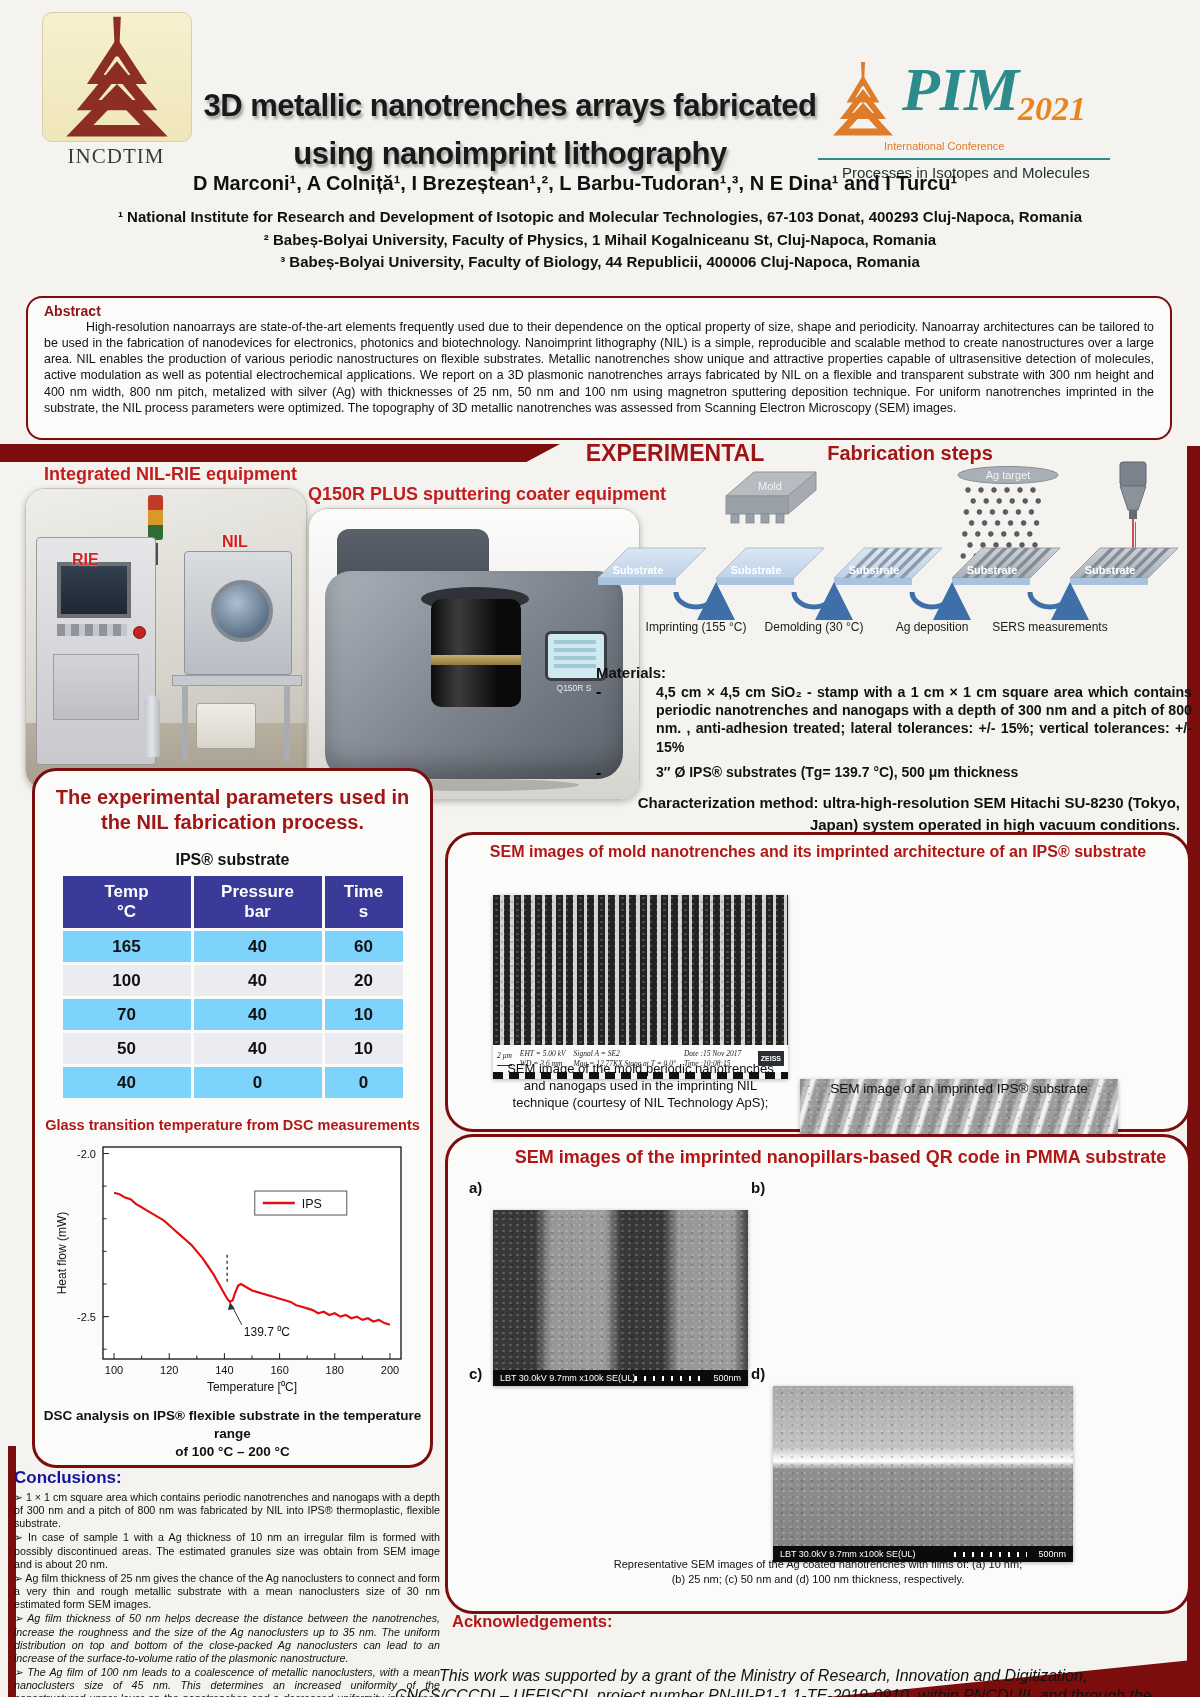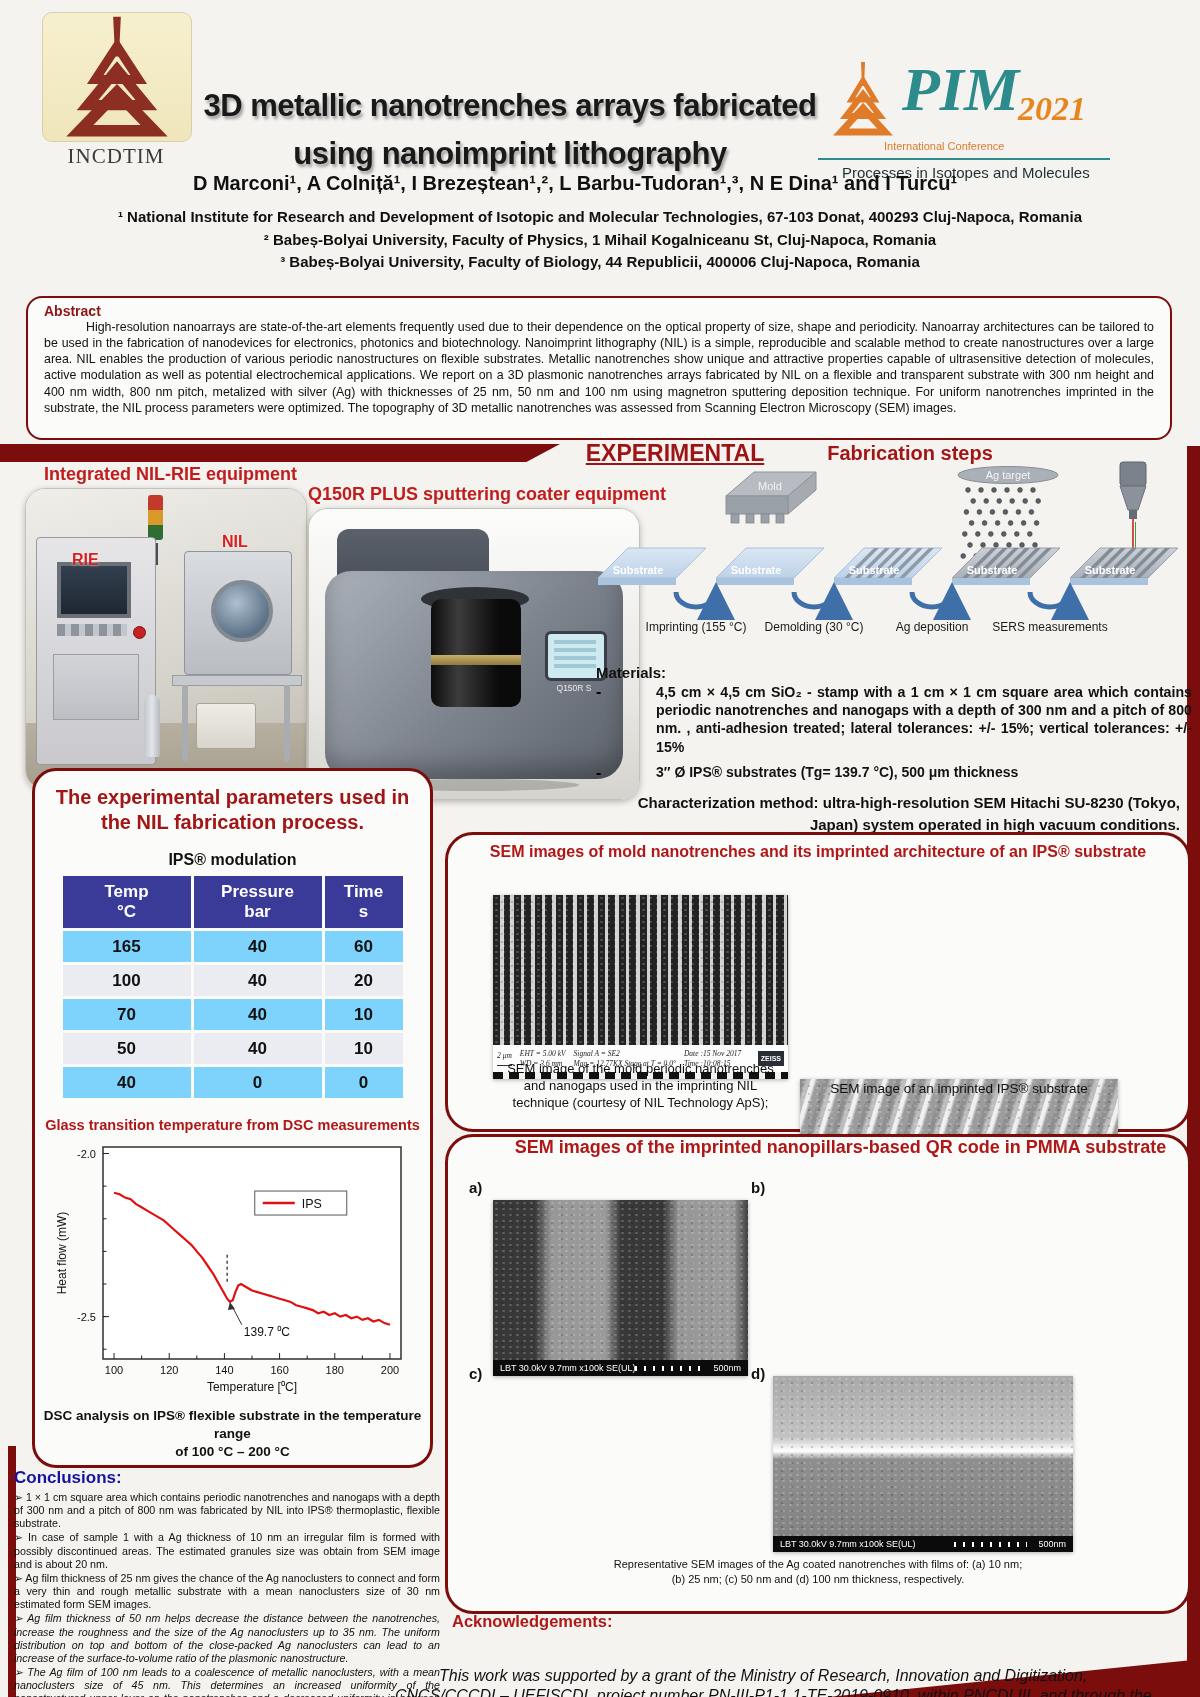--- a/index.html
+++ b/index.html
@@ -67,21 +67,21 @@
     <div>² Babeș-Bolyai University, Faculty of Physics, 1 Mihail Kogalniceanu St, Cluj-Napoca, Romania</div>
     <div>³ Babeș-Bolyai University, Faculty of Biology, 44 Republicii, 400006 Cluj-Napoca, Romania</div>
   </div>
 
   <div class="abs" style="left:26px;top:296px;width:1146px;height:144px;border:2.5px solid #7c0d0d;border-radius:16px;background:#fbfbf9;padding:5px 16px;box-sizing:border-box;">
     <div style="font-size:14px;font-weight:bold;color:#8c1515;">Abstract</div>
     <div style="font-size:12.4px;color:#111;text-align:justify;line-height:1.3;text-indent:42px;">High-resolution nanoarrays are state-of-the-art elements frequently used due to their dependence on the optical property of size, shape and periodicity. Nanoarray architectures can be tailored to be used in the fabrication of nanodevices for electronics, photonics and biotechnology. Nanoimprint lithography (NIL) is a simple, reproducible and scalable method to create nanostructures over a large area. NIL enables the production of various periodic nanostructures on flexible substrates. Metallic nanotrenches show unique and attractive properties capable of ultrasensitive detection of molecules, active modulation as well as potential electrochemical applications. We report on a 3D plasmonic nanotrenches arrays fabricated by NIL on a flexible and transparent substrate with 300 nm height and 400 nm width, 800 nm pitch, metalized with silver (Ag) with thicknesses of 25 nm, 50 nm and 100 nm using magnetron sputtering deposition technique. For uniform nanotrenches imprinted in the substrate, the NIL process parameters were optimized. The topography of 3D metallic nanotrenches was assessed from Scanning Electron Microscopy (SEM) images.</div>
   </div>
 
   <div class="abs" style="left:0px;top:444px;width:560px;height:18px;background:#7c0d0d;clip-path:polygon(0 0,100% 0,94% 100%,0 100%);"></div>
-  <div class="abs ctr" style="left:565px;top:440px;width:220px;font-size:23px;font-weight:bold;color:#9e1414;text-decoration:underline;">EXPERIMENTAL</div>
+  <div class="abs ctr" style="left:565px;top:440px;width:220px;font-size:23px;font-weight:bold;color:#9e1414;">EXPERIMENTAL</div>
   <div class="abs" style="right:0px;top:446px;width:13px;height:1251px;background:#7c0d0d;"></div>
   <div class="abs" style="left:8px;top:1446px;width:8px;height:251px;background:#7c0d0d;"></div>
   <div class="abs" style="left:828px;top:1656px;width:372px;height:41px;background:#7c0d0d;clip-path:polygon(0 100%,100% 8%,100% 100%);"></div>
 
   <div class="abs" style="left:44px;top:464px;font-size:18px;font-weight:bold;color:#c11d1d;white-space:nowrap;">Integrated NIL-RIE equipment</div>
 
   <div class="abs photo" style="left:25px;top:488px;width:280px;height:300px;">
     <div class="abs" style="inset:0;background:linear-gradient(165deg,#efeee9,#d6d3cb 60%,#bcb8ad);"></div>
     <div class="abs" style="left:0;bottom:0;width:100%;height:66px;background:linear-gradient(#b7b0a1,#a59d8d);"></div>
 
@@ -279,21 +279,21 @@
     <div style="display:flex;margin-top:8px;">
       <span style="width:16px;font-weight:bold;">-</span>
       <span style="display:block;width:44px;"></span>
       <span style="flex:1;font-size:14px;font-weight:bold;color:#111;">3″ Ø IPS® substrates (Tg= 139.7 °C), 500 μm thickness</span>
     </div>
   </div>
   <div class="abs" style="left:620px;top:792px;width:560px;font-size:15px;font-weight:bold;color:#111;text-align:right;line-height:1.45;">Characterization method: ultra-high-resolution SEM Hitachi SU-8230 (Tokyo, Japan) system operated in high vacuum conditions.</div>
 
   <div class="abs maroon-box" style="left:32px;top:768px;width:395px;height:694px;">
     <div class="ctr" style="margin:14px 20px 0;font-size:20px;font-weight:bold;color:#a11616;line-height:1.25;">The experimental parameters used in the NIL fabrication process.</div>
-    <div class="ctr" style="margin-top:16px;font-size:16px;font-weight:bold;color:#111;">IPS® modulation</div>
+    <div class="ctr" style="margin-top:16px;font-size:16px;font-weight:bold;color:#111;">IPS® substrate</div>
     <table class="ptable" style="margin:4px auto 0;">
       <thead>
         <tr>
           <th>
               <div>Temp</div>
               <div>°C</div>
             </th>
           <th>
               <div>Pressure</div>
               <div>bar</div>
@@ -404,21 +404,21 @@
       <div class="sembar">
         <span>LBT 30.0kV 9.7mm x15.0k SE(UL)</span>
         <span class="ruler"></span>
         <span>3.00μm</span>
       </div>
     </div>
     <div class="abs ctr" style="left:352px;top:246px;width:318px;font-size:13.5px;color:#111;">SEM image of an imprinted IPS® substrate</div>
   </div>
 
   <div class="abs maroon-box" style="left:445px;top:1134px;width:740px;height:474px;border-radius:28px;">
-    <div class="ctr" style="font-size:18px;font-weight:bold;color:#b01818;padding-left:45px;">SEM images of the imprinted nanopillars-based QR code in PMMA substrate</div>
+    <div class="ctr" style="margin-top:10px;font-size:18px;font-weight:bold;color:#b01818;padding-left:45px;">SEM images of the imprinted nanopillars-based QR code in PMMA substrate</div>
 
     <span class="abs panel-label" style="left:21px;top:42px;">a)</span>
     <div class="abs sem" style="left:45px;top:42px;width:255px;height:176px;">
       <div class="abs grain" style="left:0;top:0;width:100%;height:160px;background:repeating-linear-gradient(90deg,#383838 0px,#383838 42px,#979797 58px,#9c9c9c 112px,#383838 128px);"></div>
       <div class="sembar" style="height:16px;">
         <span>LBT 30.0kV 9.7mm x100k SE(UL)</span>
         <span class="ruler"></span>
         <span>500nm</span>
       </div>
     </div>

